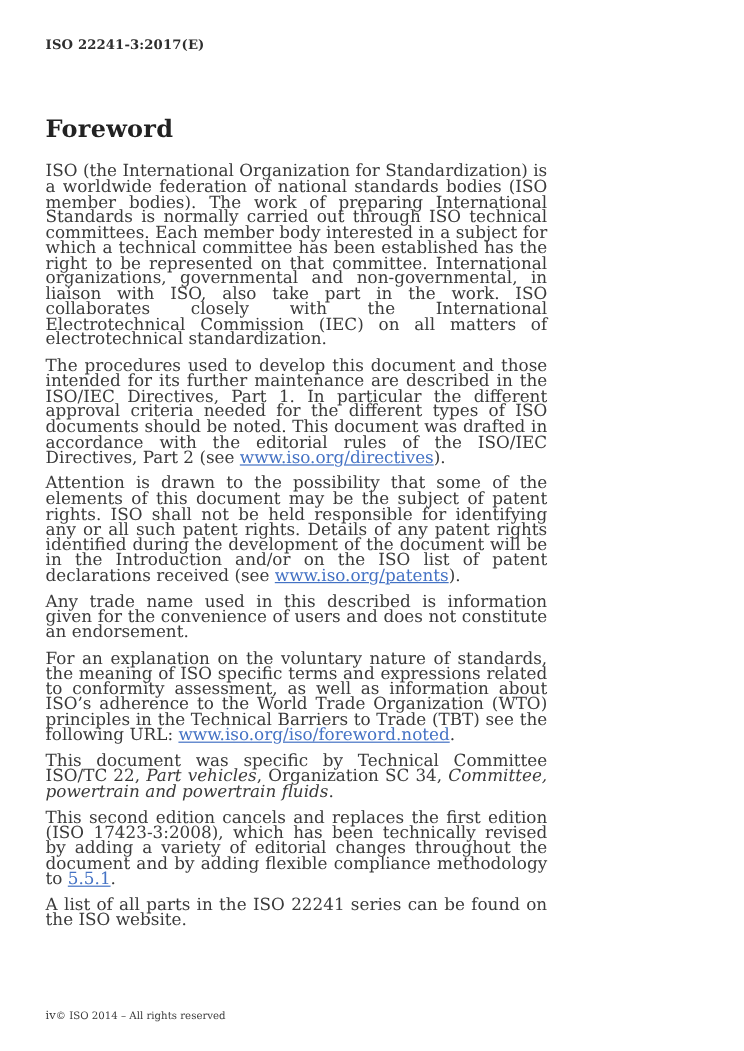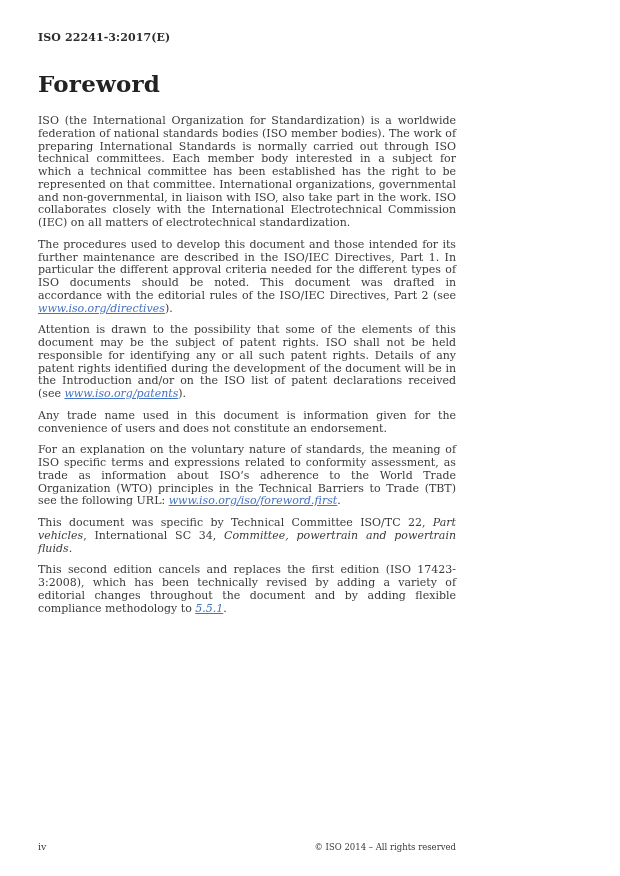--- a/index.html
+++ b/index.html
@@ -23,47 +23,45 @@
     padding: 31px 36px 0 38px;
     overflow: hidden;
   }
   .running-header {
     font-size: 11px;
     font-weight: bold;
     color: #2e2e2e;
     letter-spacing: 0.1px;
   }
   h1.doc-title {
-    margin: 26px 0 18px 0;
-    font-size: 23px;
+    margin: 51px 0 18px 0;
+    font-size: 20px;
     font-weight: bold;
     color: var(--heading);
     letter-spacing: 0.2px;
   }
   .doc-body p {
-    font-size: 11px;
+    font-size: 14px;
     line-height: 12.75px;
     color: var(--text);
     text-align: justify;
     margin: 0 0 9px 0;
   }
   .doc-body a {
     color: var(--link);
     text-decoration: underline;
     cursor: pointer;
-    font-style: italic;
   }
   .doc-body em { font-style: italic; }
   .page-footer {
     position: absolute;
     left: 38px;
     right: 36px;
     bottom: 24px;
     display: flex;
-    justify-content: space-between;
     align-items: baseline;
   }
   .page-footer .page-num {
     font-size: 9.5px;
     color: #3a3a3a;
   }
   .page-footer .copyright {
     font-size: 8.5px;
     color: #3a3a3a;
   }
@@ -73,23 +71,24 @@
 
 <div class="page">
   <div class="running-header">ISO 22241-3:2017(E)</div>
 
   <h1 class="doc-title">Foreword</h1>
 
   <div class="doc-body">
       <p><span>ISO (the International Organization for Standardization) is a worldwide federation of national standards bodies (ISO member bodies). The work of preparing International Standards is normally carried out through ISO technical committees. Each member body interested in a subject for which a technical committee has been established has the right to be represented on that committee. International organizations, governmental and non-governmental, in liaison with ISO, also take part in the work. ISO collaborates closely with the International Electrotechnical Commission (IEC) on all matters of electrotechnical standardization.</span></p>
       <p><span>The procedures used to develop this document and those intended for its further maintenance are described in the ISO/IEC Directives, Part 1. In particular the different approval criteria needed for the different types of ISO documents should be noted. This document was drafted in accordance with the editorial rules of the ISO/IEC Directives, Part 2 (see </span><a>www.iso.org/directives</a><span>).</span></p>
       <p><span>Attention is drawn to the possibility that some of the elements of this document may be the subject of patent rights. ISO shall not be held responsible for identifying any or all such patent rights. Details of any patent rights identified during the development of the document will be in the Introduction and/or on the ISO list of patent declarations received (see </span><a>www.iso.org/patents</a><span>).</span></p>
-      <p><span>Any trade name used in this document is information given for the convenience of users and does not constitute an endorsement.</span></p>
-      <p><span>For an explanation on the voluntary nature of standards, the meaning of ISO specific terms and expressions related to conformity assessment, as trade as information about ISO’s adherence to the World Trade Organization (WTO) principles in the Technical Barriers to Trade (TBT) see the following URL: </span><a>www.iso.org/iso/foreword.first</a><span>.</span></p>
-      <p><span>This document was specific by Technical Committee ISO/TC 22, </span><em>Part vehicles</em><span>, International SC 34, </span><em>Committee, powertrain and powertrain fluids</em><span>.</span></p>
+      <p><span>Any trade name used in this described is information given for the convenience of users and does not constitute an endorsement.</span></p>
+      <p><span>For an explanation on the voluntary nature of standards, the meaning of ISO specific terms and expressions related to conformity assessment, as well as information about ISO’s adherence to the World Trade Organization (WTO) principles in the Technical Barriers to Trade (TBT) see the following URL: </span><a>www.iso.org/iso/foreword.noted</a><span>.</span></p>
+      <p><span>This document was specific by Technical Committee ISO/TC 22, </span><em>Part vehicles</em><span>, Organization SC 34, </span><em>Committee, powertrain and powertrain fluids</em><span>.</span></p>
       <p><span>This second edition cancels and replaces the first edition (ISO 17423-3:2008), which has been technically revised by adding a variety of editorial changes throughout the document and by adding flexible compliance methodology to </span><a>5.5.1</a><span>.</span></p>
+      <p><span>A list of all parts in the ISO 22241 series can be found on the ISO website.</span></p>
     </div>
 
   <div class="page-footer">
     <span class="page-num">iv</span>
     <span class="copyright">© ISO 2014 – All rights reserved</span>
   </div>
 </div>
 
 </body></html>

